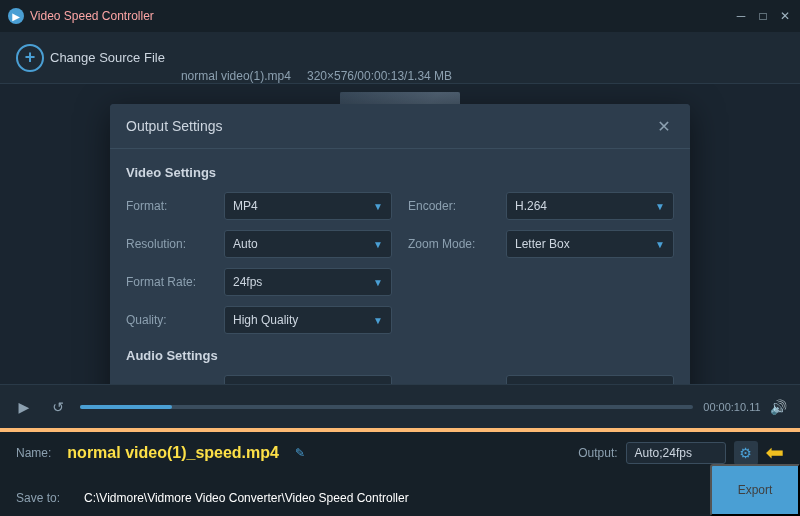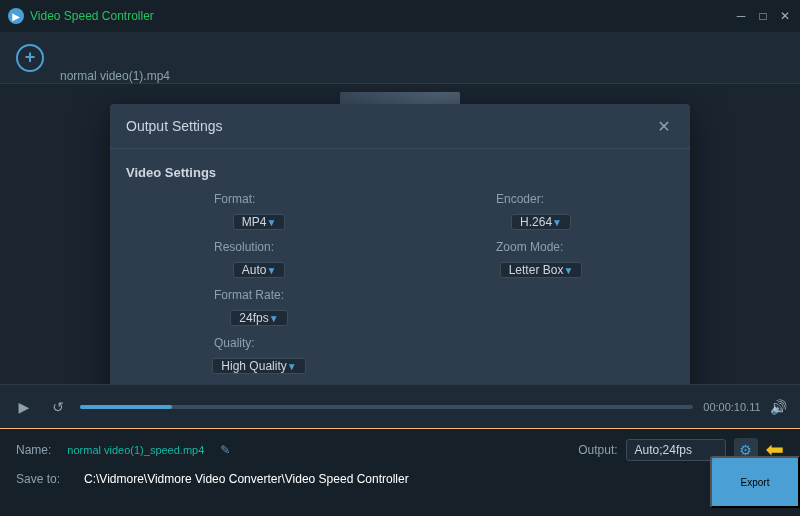--- a/index.html
+++ b/index.html
@@ -34,21 +34,21 @@
       border-radius: 50%;
       background: #4a9fd4;
       display: flex;
       align-items: center;
       justify-content: center;
       font-size: 10px;
       color: white;
     }
     .title-bar-title {
       font-size: 12px;
-      color: #22c55e;
+      color: #fca5a5;
     }
     .title-bar-controls {
       display: flex;
       gap: 8px;
     }
     .title-bar-btn {
       width: 14px;
       height: 14px;
       display: flex;
       align-items: center;
@@ -176,21 +176,20 @@
     .settings-grid {
       display: grid;
       grid-template-columns: 1fr 1fr;
       gap: 10px 16px;
       margin-bottom: 14px;
     }
     .field-row {
       display: flex;
       align-items: center;
       gap: 8px;
-      flex-direction: column;
     }
     .field-label {
       width: 90px;
       font-size: 12px;
       color: #8ca0b0;
       flex-shrink: 0;
     }
     .field-select {
       flex: 1;
       height: 28px;
@@ -250,38 +249,40 @@
     }
     .volume-icon {
       color: #8ca0b0;
       font-size: 14px;
     }
 
     
     .bottom-bar {
       height: 88px;
       background: #162028;
-      border-top: 1px solid #fdba74;
+      border-top: 4px solid #fdba74;
       padding: 8px 16px;
       display: flex;
       flex-direction: column;
       gap: 6px;
+      justify-content: space-between;
     }
     .bottom-row1 {
       display: flex;
       align-items: center;
       gap: 16px;
     }
     .bottom-label {
       font-size: 12px;
       color: #8ca0b0;
     }
     .bottom-value {
-      font-size: 11px;
-      color: #14b8a6;
+      font-size: 16px;
+      color: #fde047;
+      font-weight: bold;
     }
     .edit-icon {
       color: #4a9fd4;
       font-size: 12px;
       cursor: pointer;
     }
     .output-box {
       display: flex;
       align-items: center;
       gap: 8px;
@@ -336,26 +337,26 @@
       cursor: pointer;
     }
     .folder-icon {
       color: #8ca0b0;
       font-size: 14px;
       cursor: pointer;
     }
     .export-btn {
       position: absolute;
       right: 0;
-      bottom: 8px;
+      bottom: 0;
       width: 90px;
       height: 52px;
       background: #4a9fd4;
-      color: #000000;
-      font-size: 10px;
+      color: #404040;
+      font-size: 12px;
       font-weight: 500;
       display: flex;
       align-items: center;
       justify-content: center;
       cursor: pointer;
       border-radius: 3px 0 0 3px;
     }
   </style>
 </head>
 <body>
@@ -368,22 +369,24 @@
   <div class="title-bar-controls">
     <div class="title-bar-btn">─</div>
     <div class="title-bar-btn">□</div>
     <div class="title-bar-btn">✕</div>
   </div>
 </div>
 
 <div class="toolbar">
   <div class="change-source-btn">
     <div class="change-source-icon">+</div>
+    <span>Change Source File</span>
   </div>
   <span class="file-info">normal video(1).mp4</span>
+  <span class="file-info">320×576/00:00:13/1.34 MB</span>
 </div>
 
 <div class="main-area">
   <div class="video-thumbnail"></div>
 
   <div class="dialog-overlay">
     <div class="dialog">
       <div class="dialog-header">
         <span class="dialog-title">Output Settings</span>
         <div class="dialog-close">✕</div>

